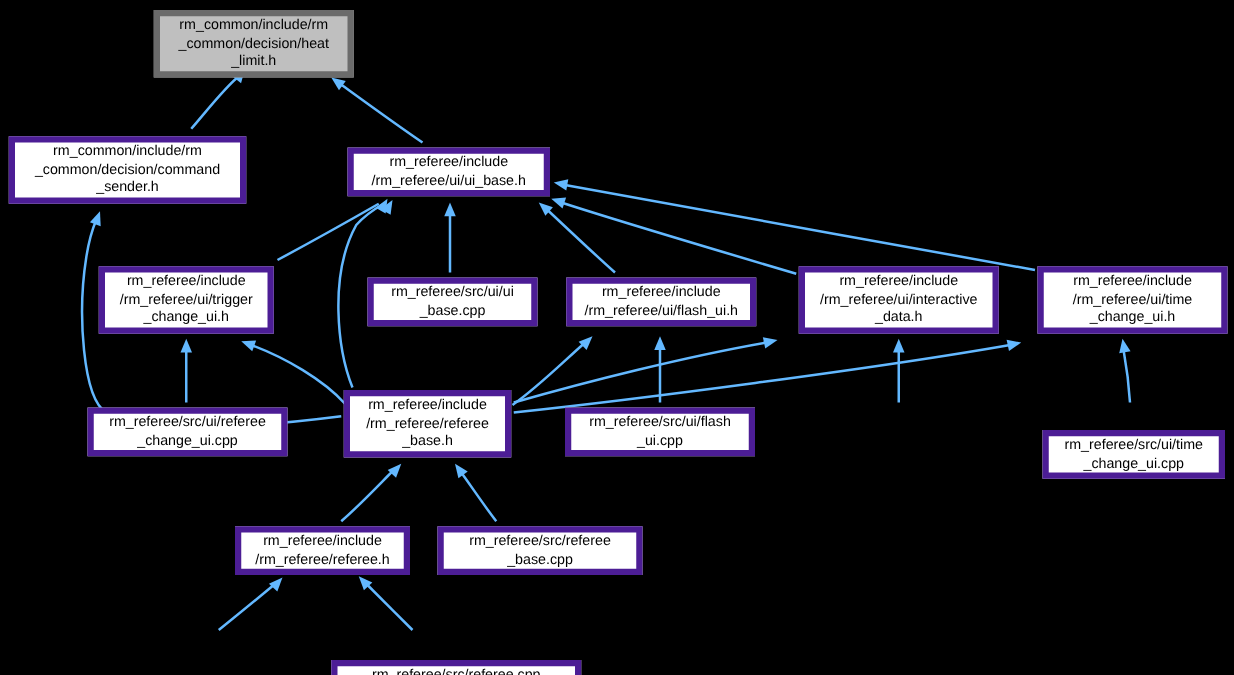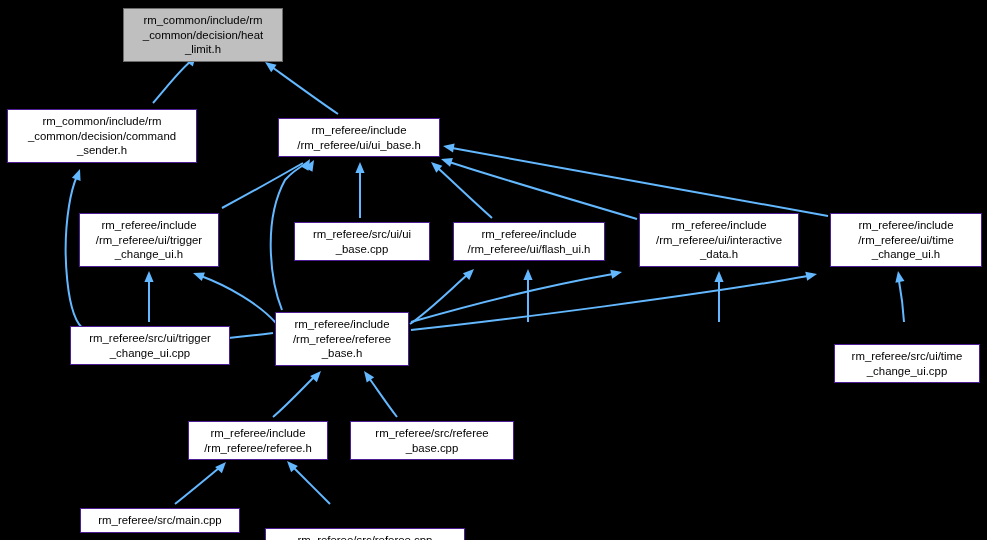--- a/index.html
+++ b/index.html
@@ -13,21 +13,21 @@
   }
   #edges{position:absolute;left:0;top:0;width:987px;height:540px;}
   .node{
     position:absolute;
     box-sizing:border-box;
     display:flex;
     align-items:center;
     justify-content:center;
     text-align:center;
     background:#fff;
-    border:1px solid #4c1d95;
+    border:5px solid #4c1d95;
     color:#000;
     font-size:11.4px;
     line-height:14.4px;
     letter-spacing:0px;
     white-space:pre-line;
     z-index:5;
   }
   .node.highlight{ background:#bfbfbf; border-color:#6b6b6b; }
   .node .lbl{ display:block; padding:0 3px; }
 </style>
@@ -135,26 +135,27 @@
     <div class="node" style="left: 294px; top: 222px; width: 136px; height: 39px; justify-content: center;"><span class="lbl">rm_referee/src/ui/ui
 _base.cpp</span></div>
     <div class="node" style="left: 453px; top: 222px; width: 152px; height: 39px;"><span class="lbl">rm_referee/include
 /rm_referee/ui/flash_ui.h</span></div>
     <div class="node" style="left: 639px; top: 213px; width: 160px; height: 54px;"><span class="lbl">rm_referee/include
 /rm_referee/ui/interactive
 _data.h</span></div>
     <div class="node" style="left: 830px; top: 213px; width: 152px; height: 54px;"><span class="lbl">rm_referee/include
 /rm_referee/ui/time
 _change_ui.h</span></div>
-    <div class="node" style="left: 70px; top: 326px; width: 160px; height: 39px;"><span class="lbl">rm_referee/src/ui/trigger
+    <div class="node" style="left: 70px; top: 326px; width: 160px; height: 39px;"><span class="lbl">rm_referee/src/ui/referee
 _change_ui.cpp</span></div>
     <div class="node" style="left: 275px; top: 312px; width: 134px; height: 54px;"><span class="lbl">rm_referee/include
 /rm_referee/referee
 _base.h</span></div>
+    <div class="node" style="left: 452px; top: 326px; width: 152px; height: 39px;"><span class="lbl">rm_referee/src/ui/flash
+_ui.cpp</span></div>
     <div class="node" style="left: 834px; top: 344px; width: 146px; height: 39px;"><span class="lbl">rm_referee/src/ui/time
 _change_ui.cpp</span></div>
     <div class="node" style="left: 188px; top: 421px; width: 140px; height: 39px;"><span class="lbl">rm_referee/include
 /rm_referee/referee.h</span></div>
     <div class="node" style="left: 350px; top: 421px; width: 164px; height: 39px;"><span class="lbl">rm_referee/src/referee
 _base.cpp</span></div>
-    <div class="node" style="left: 80px; top: 508px; width: 160px; height: 25px;"><span class="lbl">rm_referee/src/main.cpp</span></div>
     <div class="node" style="left: 265px; top: 528px; width: 200px; height: 25px;"><span class="lbl">rm_referee/src/referee.cpp</span></div>
   </div>
 
 </body></html>

